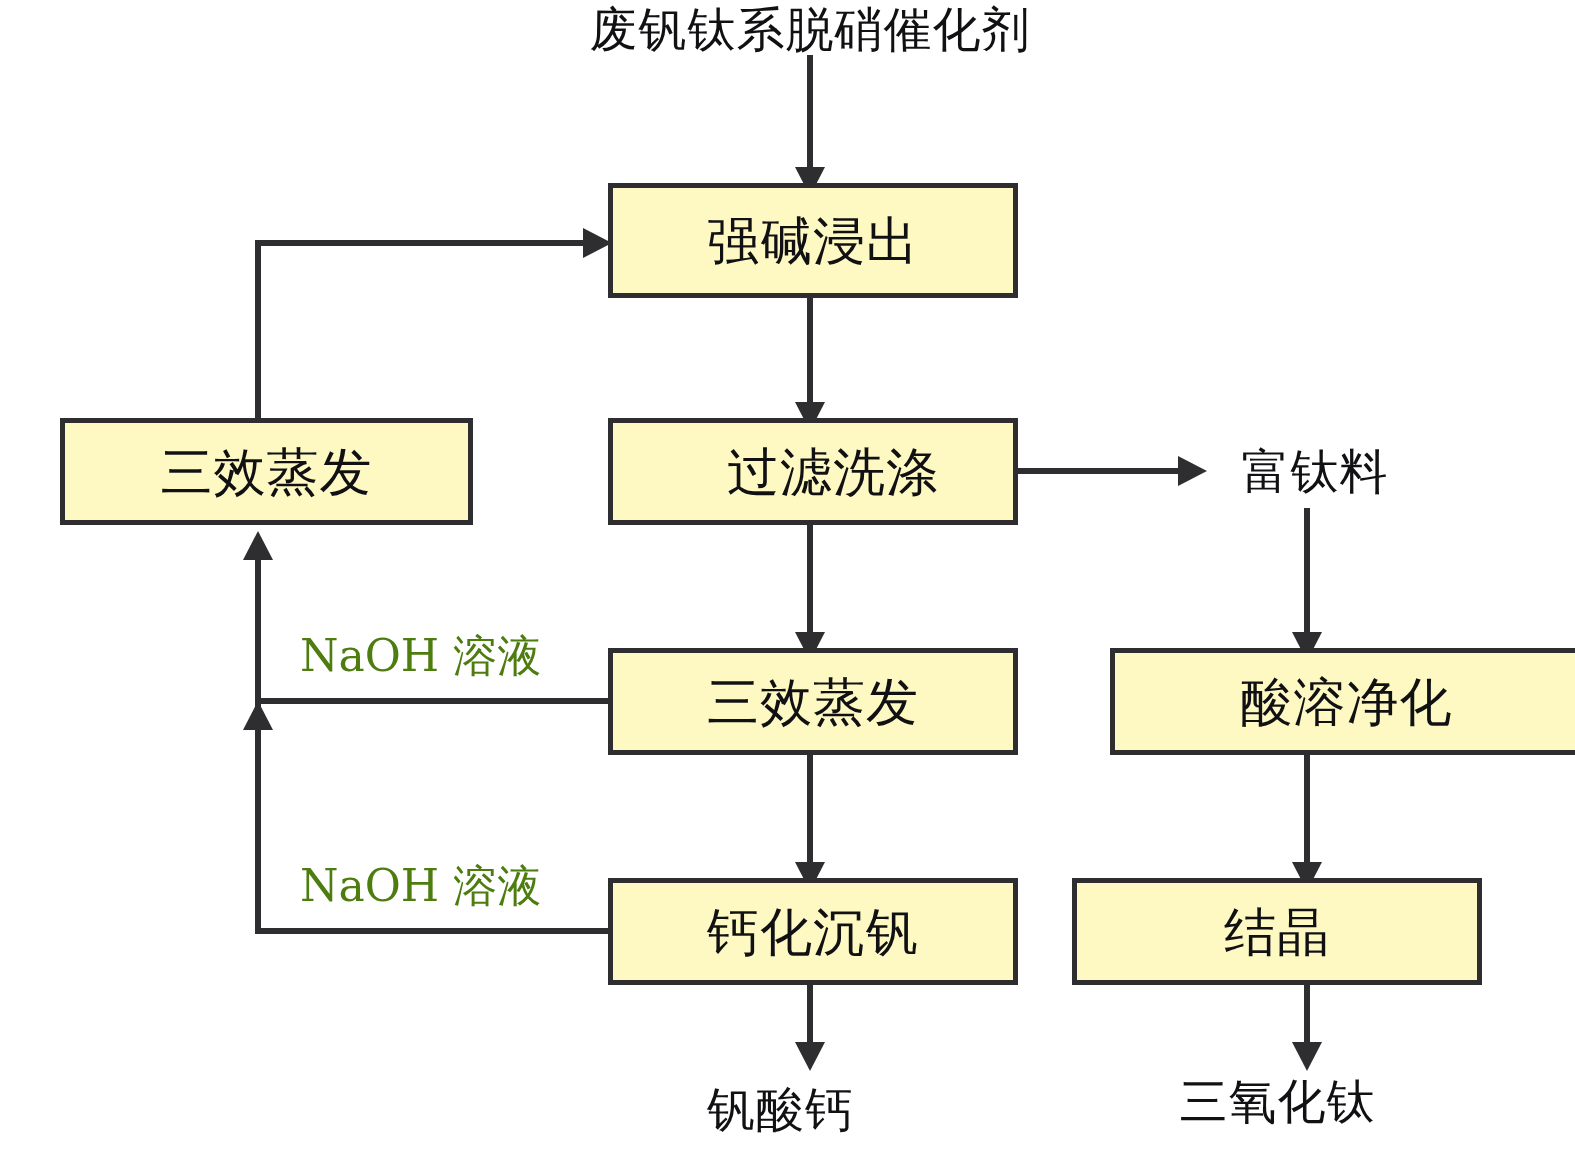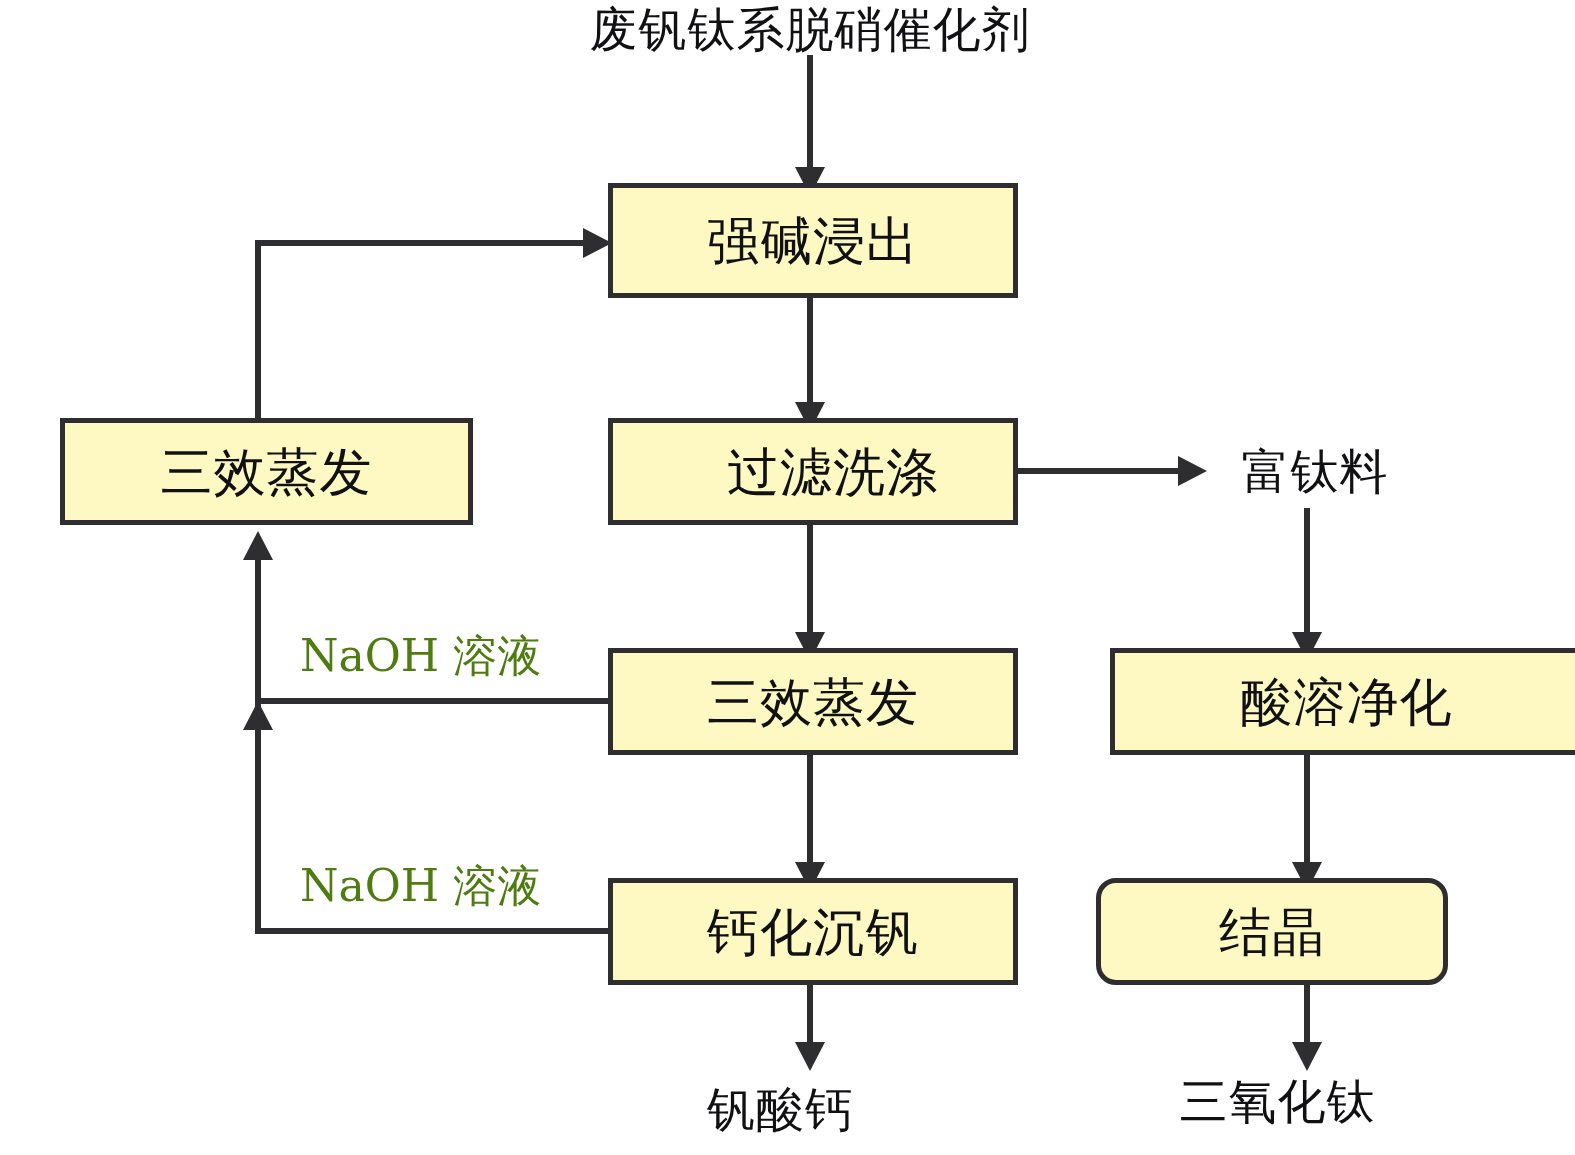--- a/index.html
+++ b/index.html
@@ -152,17 +152,17 @@
   </div>
 
   <div class="node" style="left:608px; top:878px; width:410px; height:107px;">
     <span>钙化沉钒</span>
   </div>
 
   <div class="node" style="left:1110px; top:648px; width:473px; height:107px;">
     <span>酸溶净化</span>
   </div>
 
-  <div class="node" style="left:1096px; top:878px; width:352px; height:107px;border-radius:20px;">
+  <div class="node" style="left:1072px; top:878px; width:410px; height:107px;">
     <span>结晶</span>
   </div>
 
 </div>
 
 </body></html>

